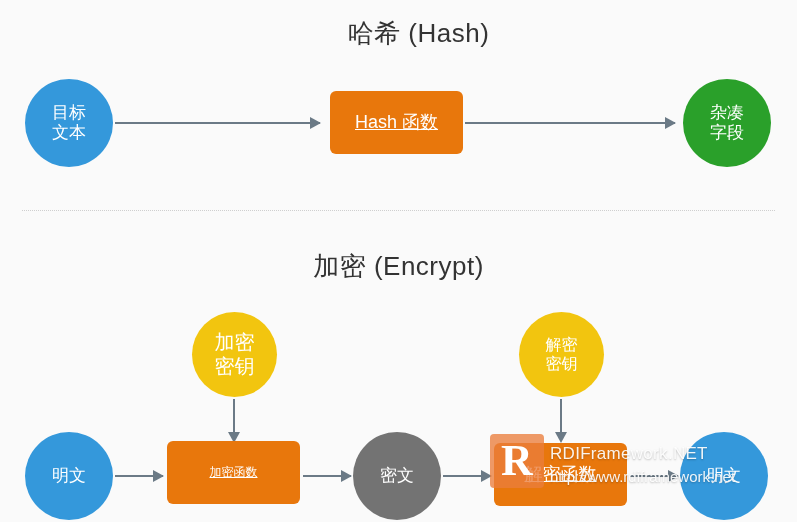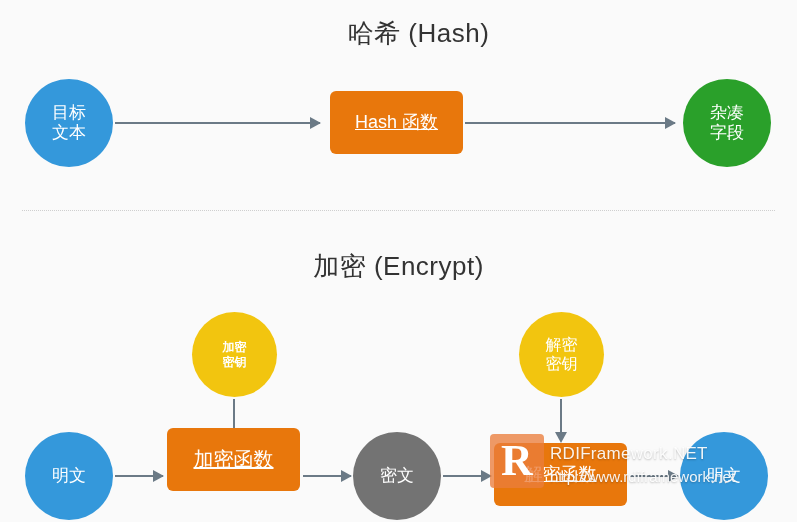--- a/index.html
+++ b/index.html
@@ -154,35 +154,35 @@
 
   <div class="arrow-h" style="left:465px; top:122px; width:210px;"></div>
 
   <div class="node circle green nowrap" style="left:683px; top:79px; width:88px; height:88px; font-size:17px;">杂凑
 字段</div>
 
   <div class="divider"></div>
 
   <div class="title" id="title-encrypt">加密 (Encrypt)</div>
 
-  <div class="node circle yellow nowrap" style="left:192px; top:312px; width:85px; height:85px; font-size:12px;font-weight:bold;">加密
+  <div class="node circle yellow nowrap" style="left:192px; top:312px; width:85px; height:85px; font-size:20px;">加密
 密钥</div>
 
   <div class="arrow-v" style="left:233px; top:399px; height:34px;"></div>
 
   <div class="node circle yellow nowrap" style="left:519px; top:312px; width:85px; height:85px; font-size:16px;">解密
 密钥</div>
 
   <div class="arrow-v" style="left:560px; top:399px; height:34px;"></div>
 
   <div class="node circle blue" style="left:25px; top:432px; width:88px; height:88px; font-size:17px;">明文</div>
 
   <div class="arrow-h" style="left:115px; top:475px; width:48px;"></div>
 
-  <div class="node rect orange" style="left:167px; top:428px; width:133px; height:63px; font-size:20px;">加密函数</div>
+  <div class="node rect orange" style="left:167px; top:441px; width:133px; height:63px; font-size:12px;">加密函数</div>
 
   <div class="arrow-h" style="left:303px; top:475px; width:48px;"></div>
 
   <div class="node circle purple" style="left:353px; top:432px; width:88px; height:88px; font-size:17px;">密文</div>
 
   <div class="arrow-h" style="left:443px; top:475px; width:48px;"></div>
 
   <div class="node rect orange" style="left:494px; top:443px; width:133px; height:63px; font-size:18px;">解密函数</div>
 
   <div class="arrow-h" style="left:630px; top:475px; width:48px;"></div>

